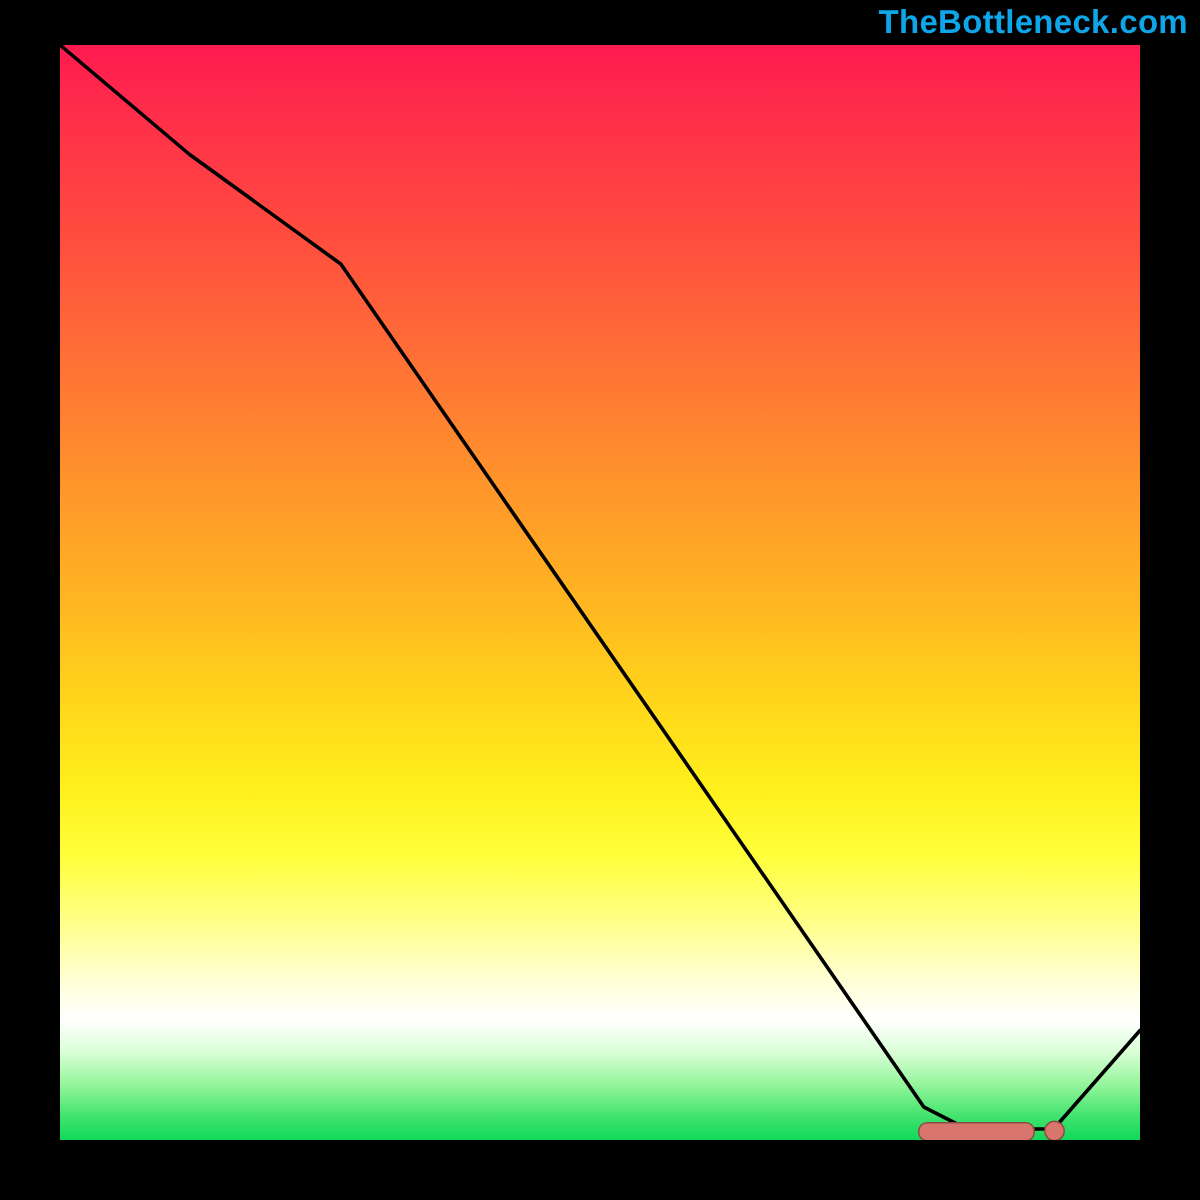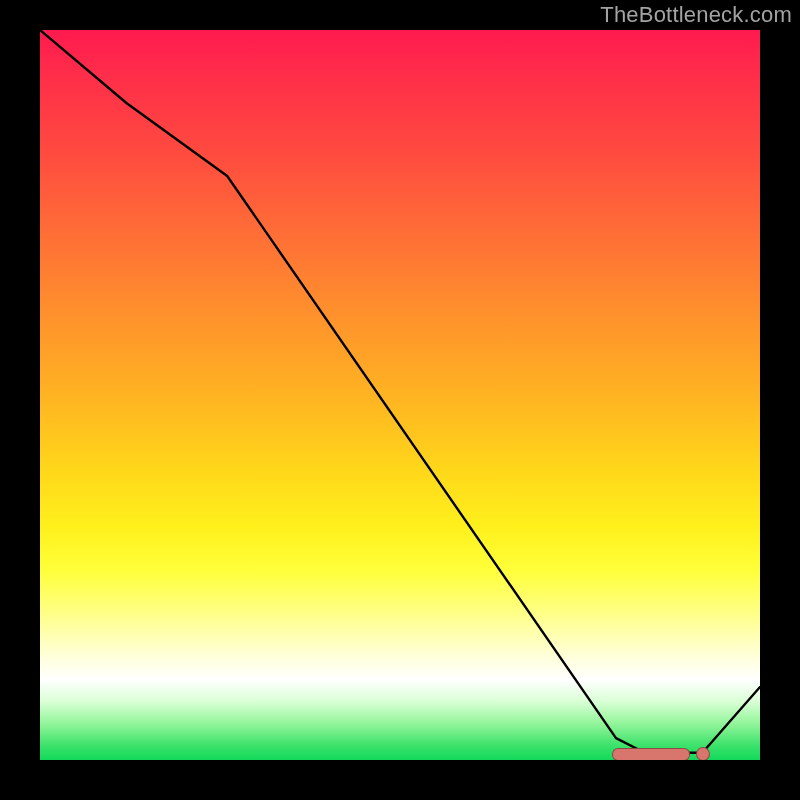--- a/index.html
+++ b/index.html
@@ -14,23 +14,23 @@
   .stage {
     position: relative;
     width: 800px;
     height: 800px;
     background: #000;
   }
   .watermark {
     position: absolute;
     top: 2px;
     right: 8px;
-    color: #a3a3a3;
+    color: #0ea5e9;
     font-size: 22px;
-    font-weight: 400;
+    font-weight: 700;
     letter-spacing: 0.2px;
     z-index: 20;
   }
   .plot {
     position: absolute;
     left: 40px;
     top: 30px;
     width: 720px;
     height: 730px;
     overflow: hidden;

